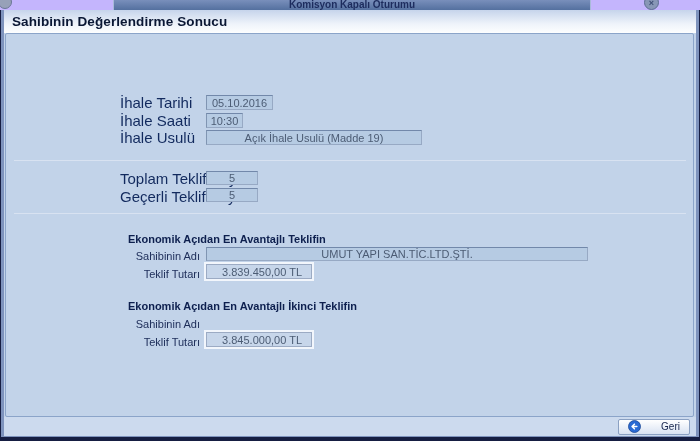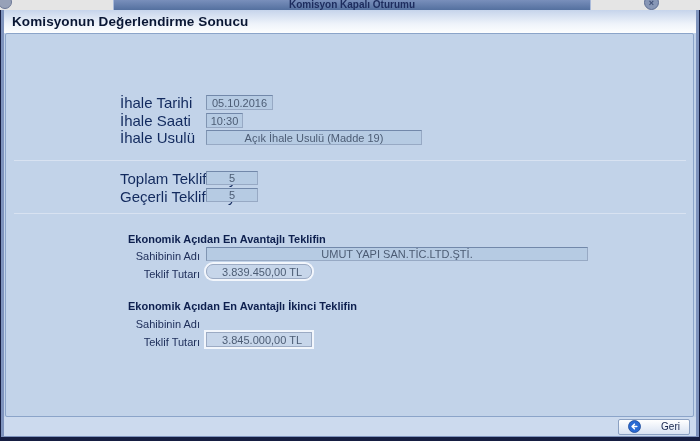--- a/index.html
+++ b/index.html
@@ -3,21 +3,21 @@
 <meta charset="utf-8">
 <style>
   html,body{margin:0;padding:0;background:#3a4a77;}
   *{box-sizing:border-box;}
   .frame{
     position:relative;width:700px;height:441px;overflow:hidden;
     background:#161e42;
     font-family:"Liberation Sans","DejaVu Sans",sans-serif;
   }
   
-  .titlebar{position:absolute;left:0;top:0;width:700px;height:10px;background:#e5e5e5;overflow:hidden;}
+  .titlebar{position:absolute;left:0;top:0;width:700px;height:10px;background:#c4b5fd;overflow:hidden;}
   .title-tab{
     position:absolute;left:113px;top:-8px;width:478px;height:18px;
     background:linear-gradient(#93a5cf,#54709f);
     border:1px solid #a9bada;border-bottom:none;border-radius:8px 8px 0 0;
     display:flex;align-items:flex-end;justify-content:center;
     font-size:10px;font-weight:bold;color:#1d2c5e;padding-bottom:0px;
   }
   .corner-circle{
     position:absolute;left:-2px;top:-5px;width:14px;height:14px;border-radius:50%;
     background:#97a1b8;border:1px solid #6b7796;
@@ -86,21 +86,21 @@
     <div class="corner-circle"></div>
     <div class="title-tab">
       <span>Komisyon Kapalı Oturumu</span>
     </div>
     <div class="close-circle">×</div>
   </div>
 
   <div class="client">
 
     <div class="page-header">
-      <span class="page-title">Komisyonun Değerlendirme Sonucu</span>
+      <span class="page-title">Sahibinin Değerlendirme Sonucu</span>
     </div>
 
     <div class="content-panel"></div>
 
     <span class="flabel" style="left:116px;top:86px;">İhale Tarihi</span>
     <input class="tinput" style="top: 85px; width: 67px;" readonly="" value="05.10.2016">
 
     <span class="flabel" style="left:116px;top:104px;">İhale Saati</span>
     <input class="tinput" style="top: 103px; width: 37px;" readonly="" value="10:30">
 
@@ -116,21 +116,21 @@
     <input class="tinput" style="top: 178px; width: 52px; height: 14px;" readonly="" value="5">
 
     <div class="divider" style="top:203px;"></div>
 
     <span class="heading" style="top:223px;">Ekonomik Açıdan En Avantajlı Teklifin</span>
 
     <span class="slabel" style="top:239px;">Sahibinin Adı</span>
     <input class="tinput" style="top: 237px; width: 382px; height: 14px;" readonly="" value="UMUT YAPI SAN.TİC.LTD.ŞTİ.">
 
     <span class="slabel" style="top:257px;">Teklif Tutarı</span>
-    <input class="tinput amount" style="top: 254px; width: 106px; border-radius: 7px;" readonly="" value="3.839.450,00 TL">
+    <input class="tinput amount" style="top: 254px; width: 106px;" readonly="" value="3.839.450,00 TL">
 
     <span class="heading" style="top:290px;">Ekonomik Açıdan En Avantajlı İkinci Teklifin</span>
 
     <span class="slabel" style="top:307px;">Sahibinin Adı</span>
 
     <span class="slabel" style="top:325px;">Teklif Tutarı</span>
     <input class="tinput amount" style="top: 322px; width: 106px;" readonly="" value="3.845.000,00 TL">
 
     <div class="footer">
       <button class="btn">

